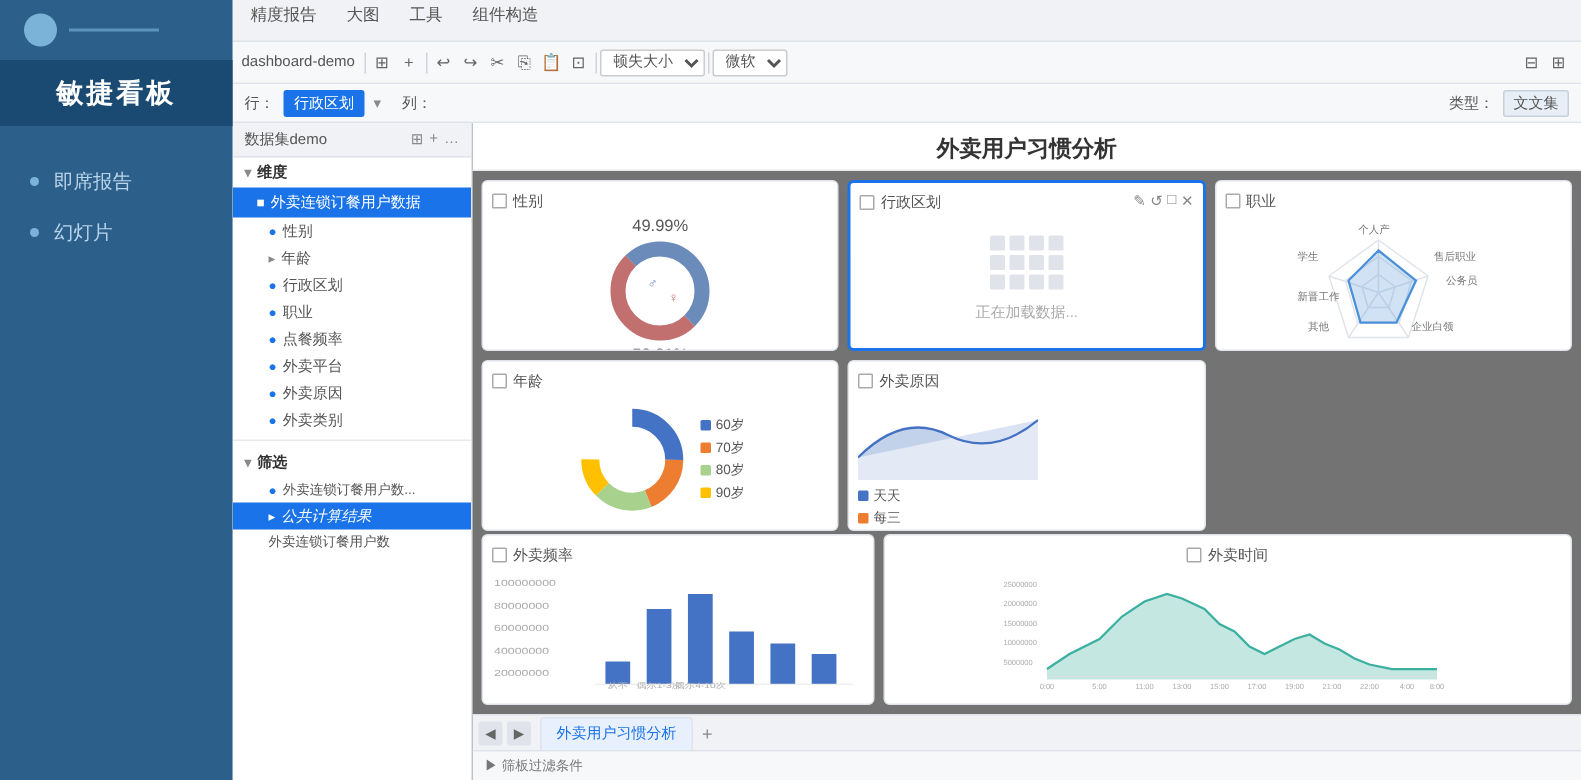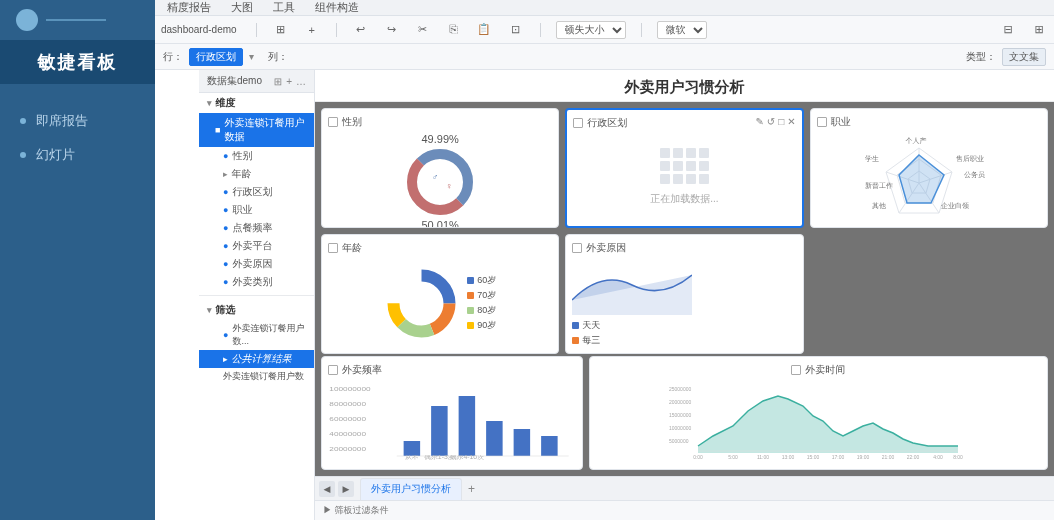--- a/index.html
+++ b/index.html
@@ -71,42 +71,41 @@
       display: flex;
       flex-direction: column;
       height: 520px;
       overflow: hidden;
     }
 
     
     .menubar {
       background: #f0f2f5;
       border-bottom: 1px solid #dde2e8;
-      height: 16px;
-      display: flex;
-      align-items: center;
+      height: 28px;
+      display: flex;
       padding: 0 8px;
       font-size: 11px;
       color: #555;
       gap: 12px;
     }
     .menubar-item {
       cursor: pointer;
       padding: 2px 4px;
     }
 
     
     .toolbar {
       background: #f7f8fa;
       border-bottom: 1px solid #e0e4ea;
       height: 28px;
       display: flex;
       align-items: center;
       padding: 0 6px;
-      gap: 13px;
+      gap: 0;
     }
     .toolbar-icon {
       width: 18px; height: 18px;
       display: flex; align-items: center; justify-content: center;
       cursor: pointer;
       color: #666;
       font-size: 11px;
       border-radius: 2px;
     }
     .toolbar-sep { width: 1px; height: 14px; background: #d0d4da; margin: 0 2px; }
@@ -154,21 +153,20 @@
     }
 
     
     .tree-panel {
       width: 160px;
       min-width: 160px;
       background: #fff;
       border-right: 1px solid #e0e4ea;
       overflow-y: auto;
       font-size: 11px;
-      padding-left: 44px;
     }
     .tree-panel-header {
       background: #f0f2f5;
       padding: 4px 8px;
       font-size: 10px;
       color: #555;
       border-bottom: 1px solid #e0e4ea;
       display: flex;
       align-items: center;
       justify-content: space-between;

